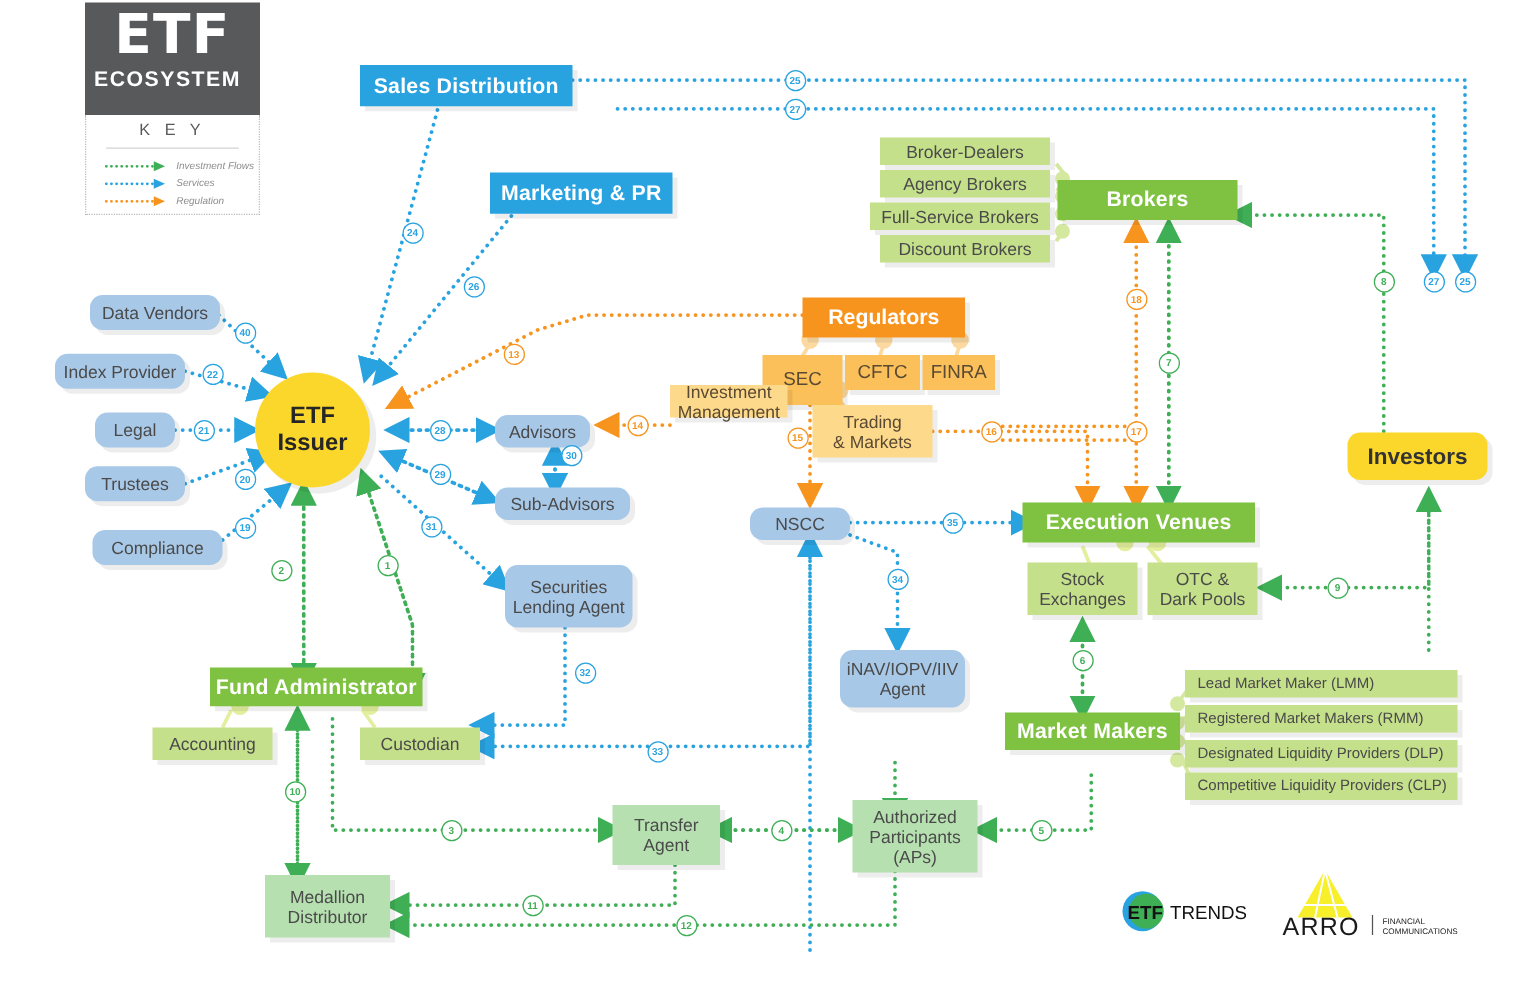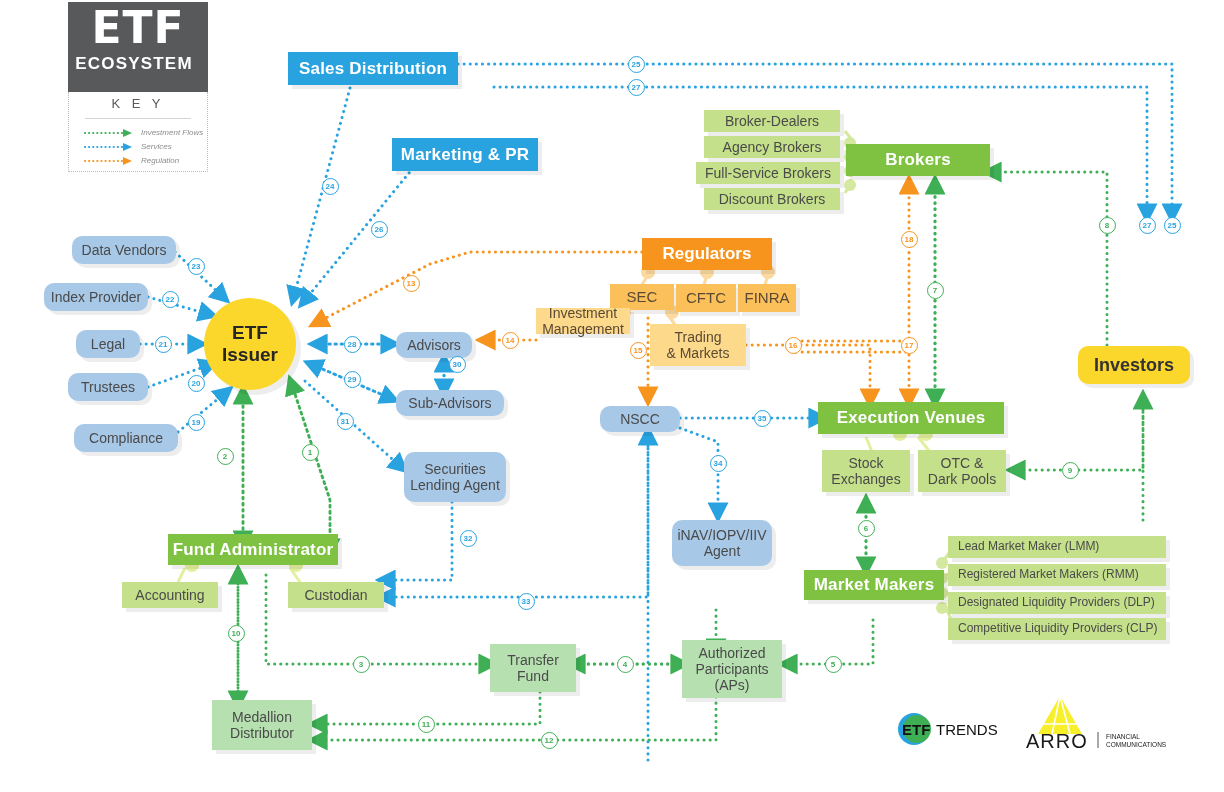--- a/index.html
+++ b/index.html
@@ -258,27 +258,27 @@
 <div class="node blue" style="left:396px;top:390px;width:108px;height:26px">Sub-Advisors</div>
 <div class="node blue" style="left:404px;top:452px;width:102px;height:50px;white-space:pre-line">Securities
 Lending Agent</div>
 
 <div class="node greenhdr" style="left:168px;top:534px;width:170px;height:31px">Fund Administrator</div>
 <div class="node greenlt" style="left:122px;top:582px;width:96px;height:26px">Accounting</div>
 <div class="node greenlt" style="left:288px;top:582px;width:96px;height:26px">Custodian</div>
 <div class="node greenmid" style="left:212px;top:700px;width:100px;height:50px;white-space:pre-line">Medallion
 Distributor</div>
 <div class="node greenmid" style="left:490px;top:644px;width:86px;height:48px;white-space:pre-line">Transfer
-Fund</div>
+Agent</div>
 <div class="node greenmid" style="left:682px;top:640px;width:100px;height:58px;white-space:pre-line">Authorized
 Participants
 (APs)</div>
 
 <div class="node orangehdr" style="left:642px;top:238px;width:130px;height:32px">Regulators</div>
-<div class="node orangemid" style="left:610px;top:284px;width:64px;height:26px">SEC</div>
+<div class="node orangemid" style="left:610px;top:284px;width:64px;height:40px">SEC</div>
 <div class="node orangemid" style="left:676px;top:284px;width:60px;height:28px">CFTC</div>
 <div class="node orangemid" style="left:738px;top:284px;width:58px;height:28px">FINRA</div>
 <div class="node orangelt" style="left:536px;top:308px;width:94px;height:26px;white-space:pre-line">Investment
 Management</div>
 <div class="node orangelt" style="left:650px;top:324px;width:96px;height:42px;white-space:pre-line">Trading
 &amp; Markets</div>
 
 <div class="node blue" style="left:600px;top:406px;width:80px;height:26px">NSCC</div>
 <div class="node blue" style="left:672px;top:520px;width:100px;height:46px;white-space:pre-line">iNAV/IOPV/IIV
 Agent</div>
@@ -319,21 +319,21 @@
       <div class="numlbl n-orange" style="left: 402.5px; top: 274.5px;">13</div>
       <div class="numlbl n-orange" style="left: 501.5px; top: 331.5px;">14</div>
       <div class="numlbl n-orange" style="left: 629.5px; top: 341.5px;">15</div>
       <div class="numlbl n-orange" style="left: 784.5px; top: 336.5px;">16</div>
       <div class="numlbl n-orange" style="left: 900.5px; top: 336.5px;">17</div>
       <div class="numlbl n-orange" style="left: 900.5px; top: 230.5px;">18</div>
       <div class="numlbl n-blue" style="left: 187.5px; top: 413.5px;">19</div>
       <div class="numlbl n-blue" style="left: 187.5px; top: 374.5px;">20</div>
       <div class="numlbl n-blue" style="left: 154.5px; top: 335.5px;">21</div>
       <div class="numlbl n-blue" style="left: 161.5px; top: 290.5px;">22</div>
-      <div class="numlbl n-blue" style="left: 187.5px; top: 257.5px;">23</div>
+      <div class="numlbl n-blue" style="left: 187.5px; top: 257.5px;">40</div>
       <div class="numlbl n-blue" style="left: 321.5px; top: 177.5px;">24</div>
       <div class="numlbl n-blue" style="left: 627.5px; top: 55.5px;">25</div>
       <div class="numlbl n-blue" style="left: 370.5px; top: 220.5px;">26</div>
       <div class="numlbl n-blue" style="left: 627.5px; top: 78.5px;">27</div>
       <div class="numlbl n-blue" style="left: 343.5px; top: 335.5px;">28</div>
       <div class="numlbl n-blue" style="left: 343.5px; top: 370.5px;">29</div>
       <div class="numlbl n-blue" style="left: 448.5px; top: 356px;">30</div>
       <div class="numlbl n-blue" style="left: 336.5px; top: 412.5px;">31</div>
       <div class="numlbl n-blue" style="left: 443.5px; top: 529.5px; margin-left: 16px;">32</div>
       <div class="numlbl n-blue" style="left: 517.5px; top: 592.5px;">33</div>

